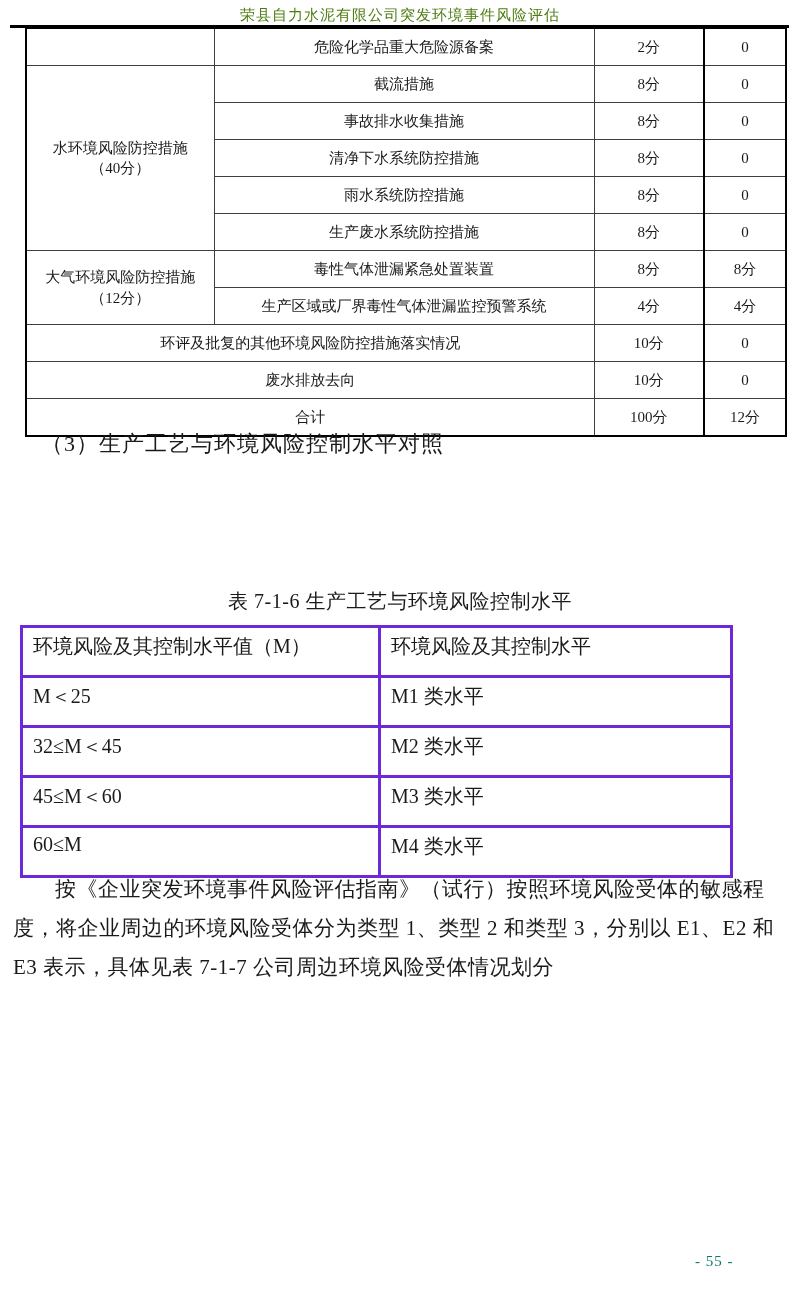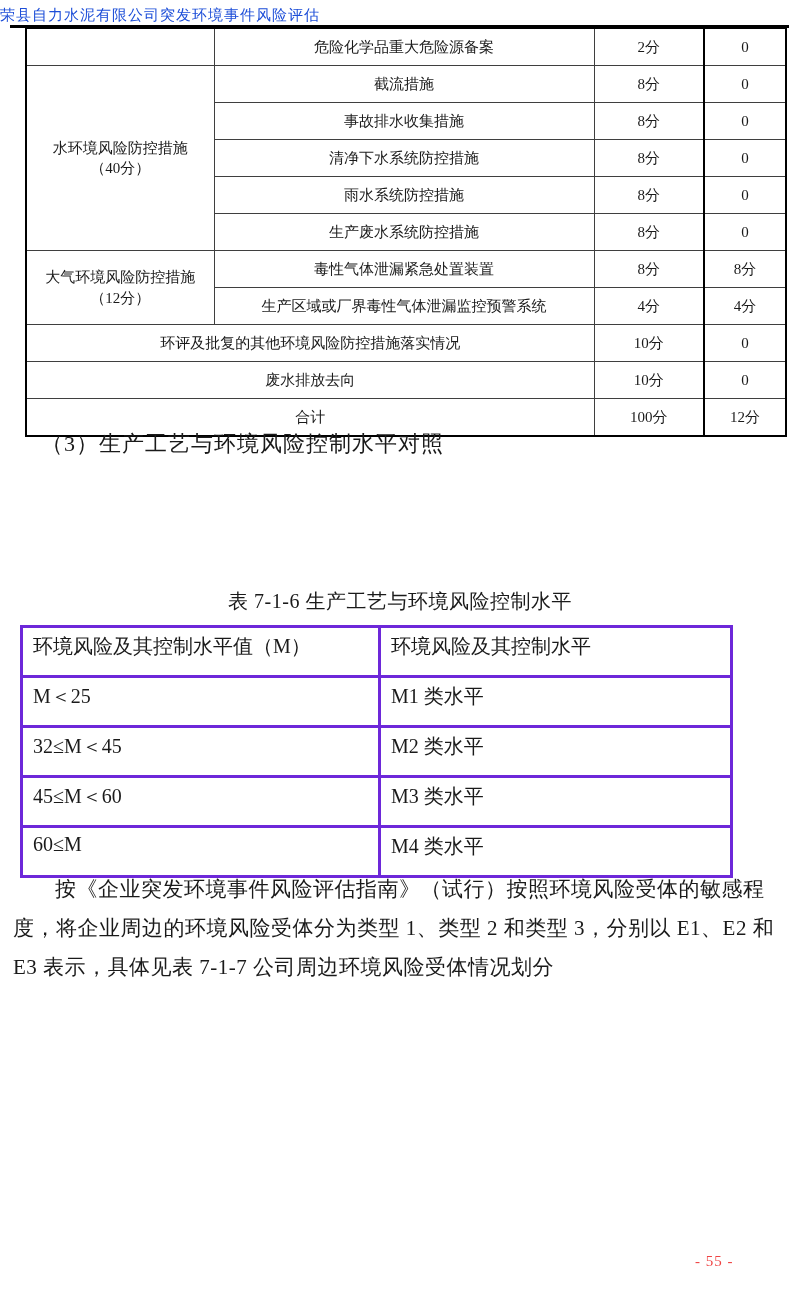--- a/index.html
+++ b/index.html
@@ -4,22 +4,22 @@
 <style>
   html,body{margin:0;padding:0;}
   body{
     width:800px;height:1304px;background:#ffffff;position:relative;
     font-family:"Liberation Serif","DejaVu Serif",serif;color:#1a1a1a;
     -webkit-font-smoothing:antialiased;
   }
   .page{position:absolute;inset:0;overflow:hidden;}
 
   .doc-title{
-    position:absolute;top:6px;left:0;width:100%;
-    font-size:15px;letter-spacing:1px;color:#1d4ed8;
+    position:absolute;top:6px;left:0;width:100%;text-align:center;
+    font-size:15px;letter-spacing:1px;color:#4d7c0f;
   }
   .header-rule{position:absolute;top:25px;left:10px;width:779px;height:3px;background:#000;}
 
   
   table.risk-table{
     position:absolute;top:27px;left:25px;width:760px;
     border-collapse:collapse;table-layout:fixed;
     border:2px solid #000;font-size:15px;
   }
   table.risk-table td{
@@ -53,21 +53,21 @@
     height:42px;padding:5px 0 0 10px;white-space:nowrap;
   }
 
   .sec-heading-7213{
     position:absolute;top:838px;left:4px;width:790px;
     font-size:21px;font-weight:bold;letter-spacing:0.5px;
     font-family:"Liberation Sans","DejaVu Sans",sans-serif;
   }
 
   .page-number{
-    position:absolute;top:1253px;left:695px;font-size:15px;color:#ef4444;letter-spacing:1px;
+    position:absolute;top:1253px;left:695px;font-size:15px;color:#0f766e;letter-spacing:1px;
   }
 </style>
 </head>
 <body>
 
 <div class="page">
 
   <div class="doc-title">荣县自力水泥有限公司突发环境事件风险评估</div>
   <div class="header-rule"></div>
 

